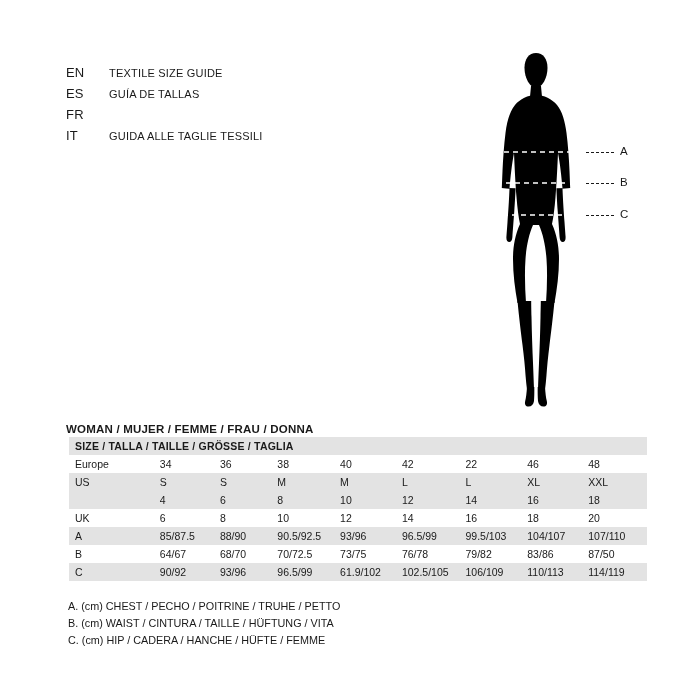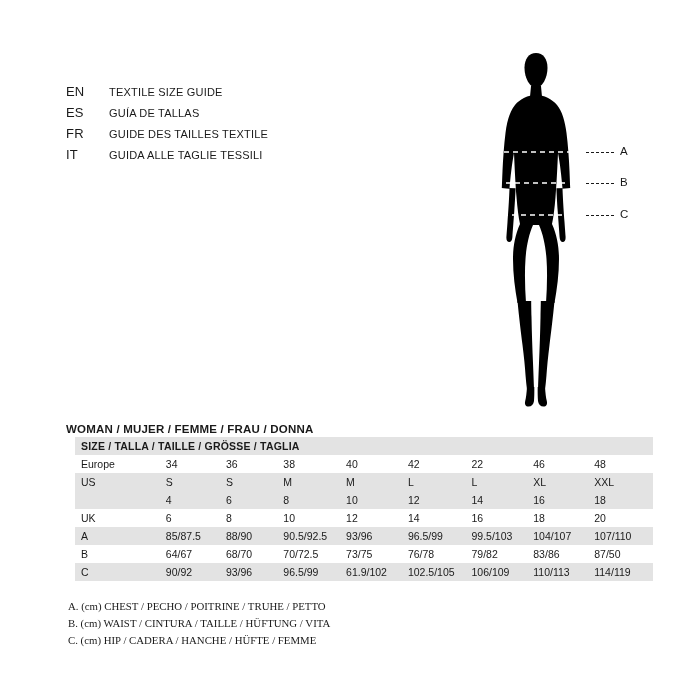--- a/index.html
+++ b/index.html
@@ -34,21 +34,20 @@
     height: 21px;
     line-height: 21px;
     font-size: 13.5px;
     letter-spacing: 0.2px;
     color: #1a1a1a;
   }
   .lang-code {
     width: 43px;
     flex: 0 0 43px;
     font-size: 13px;
-    margin-top: 19px;
   }
   .lang-title {
     white-space: nowrap;
     font-size: 11px;
   }
 
   
   .figure-wrap {
     position: absolute;
     left: 470px;
@@ -85,21 +84,21 @@
     position: absolute;
     left: 66px;
     top: 423px;
     font-size: 11.5px;
     font-weight: bold;
     letter-spacing: 0.2px;
     color: #1a1a1a;
   }
   table.size-table {
     position: absolute;
-    left: 75px;
+    left: 69px;
     top: 437px;
     width: 578px;
     border-collapse: collapse;
     font-size: 10.5px;
     color: #1a1a1a;
   }
   table.size-table td {
     padding: 0;
     height: 18px;
     vertical-align: middle;
@@ -123,39 +122,38 @@
 
   
   .notes {
     position: absolute;
     left: 68px;
     top: 598px;
     font-size: 10.8px;
     line-height: 17px;
     color: #1a1a1a;
   }
-  .note-line { white-space: nowrap; font-family: Liberation Serif, serif; }
+  .note-line { white-space: nowrap; }
 </style>
 </head>
 <body>
 
 <div class="page">
 
   <div class="lang-block">
     <div class="lang-row">
       <span class="lang-code">EN</span>
       <span class="lang-title">TEXTILE SIZE GUIDE</span>
     </div>
     <div class="lang-row">
       <span class="lang-code">ES</span>
       <span class="lang-title">GUÍA DE TALLAS</span>
     </div>
     <div class="lang-row">
       <span class="lang-code">FR</span>
-      <span class="lang-title">GUIDE DES TAILLES TEXTILE</span>
     </div>
     <div class="lang-row">
       <span class="lang-code">IT</span>
       <span class="lang-title">GUIDA ALLE TAGLIE TESSILI</span>
     </div>
   </div>
 
   <div class="figure-wrap">
     <svg class="figure-svg" width="180" height="390" viewBox="0 0 180 390" xmlns="http://www.w3.org/2000/svg">
       <g fill="#000000">

